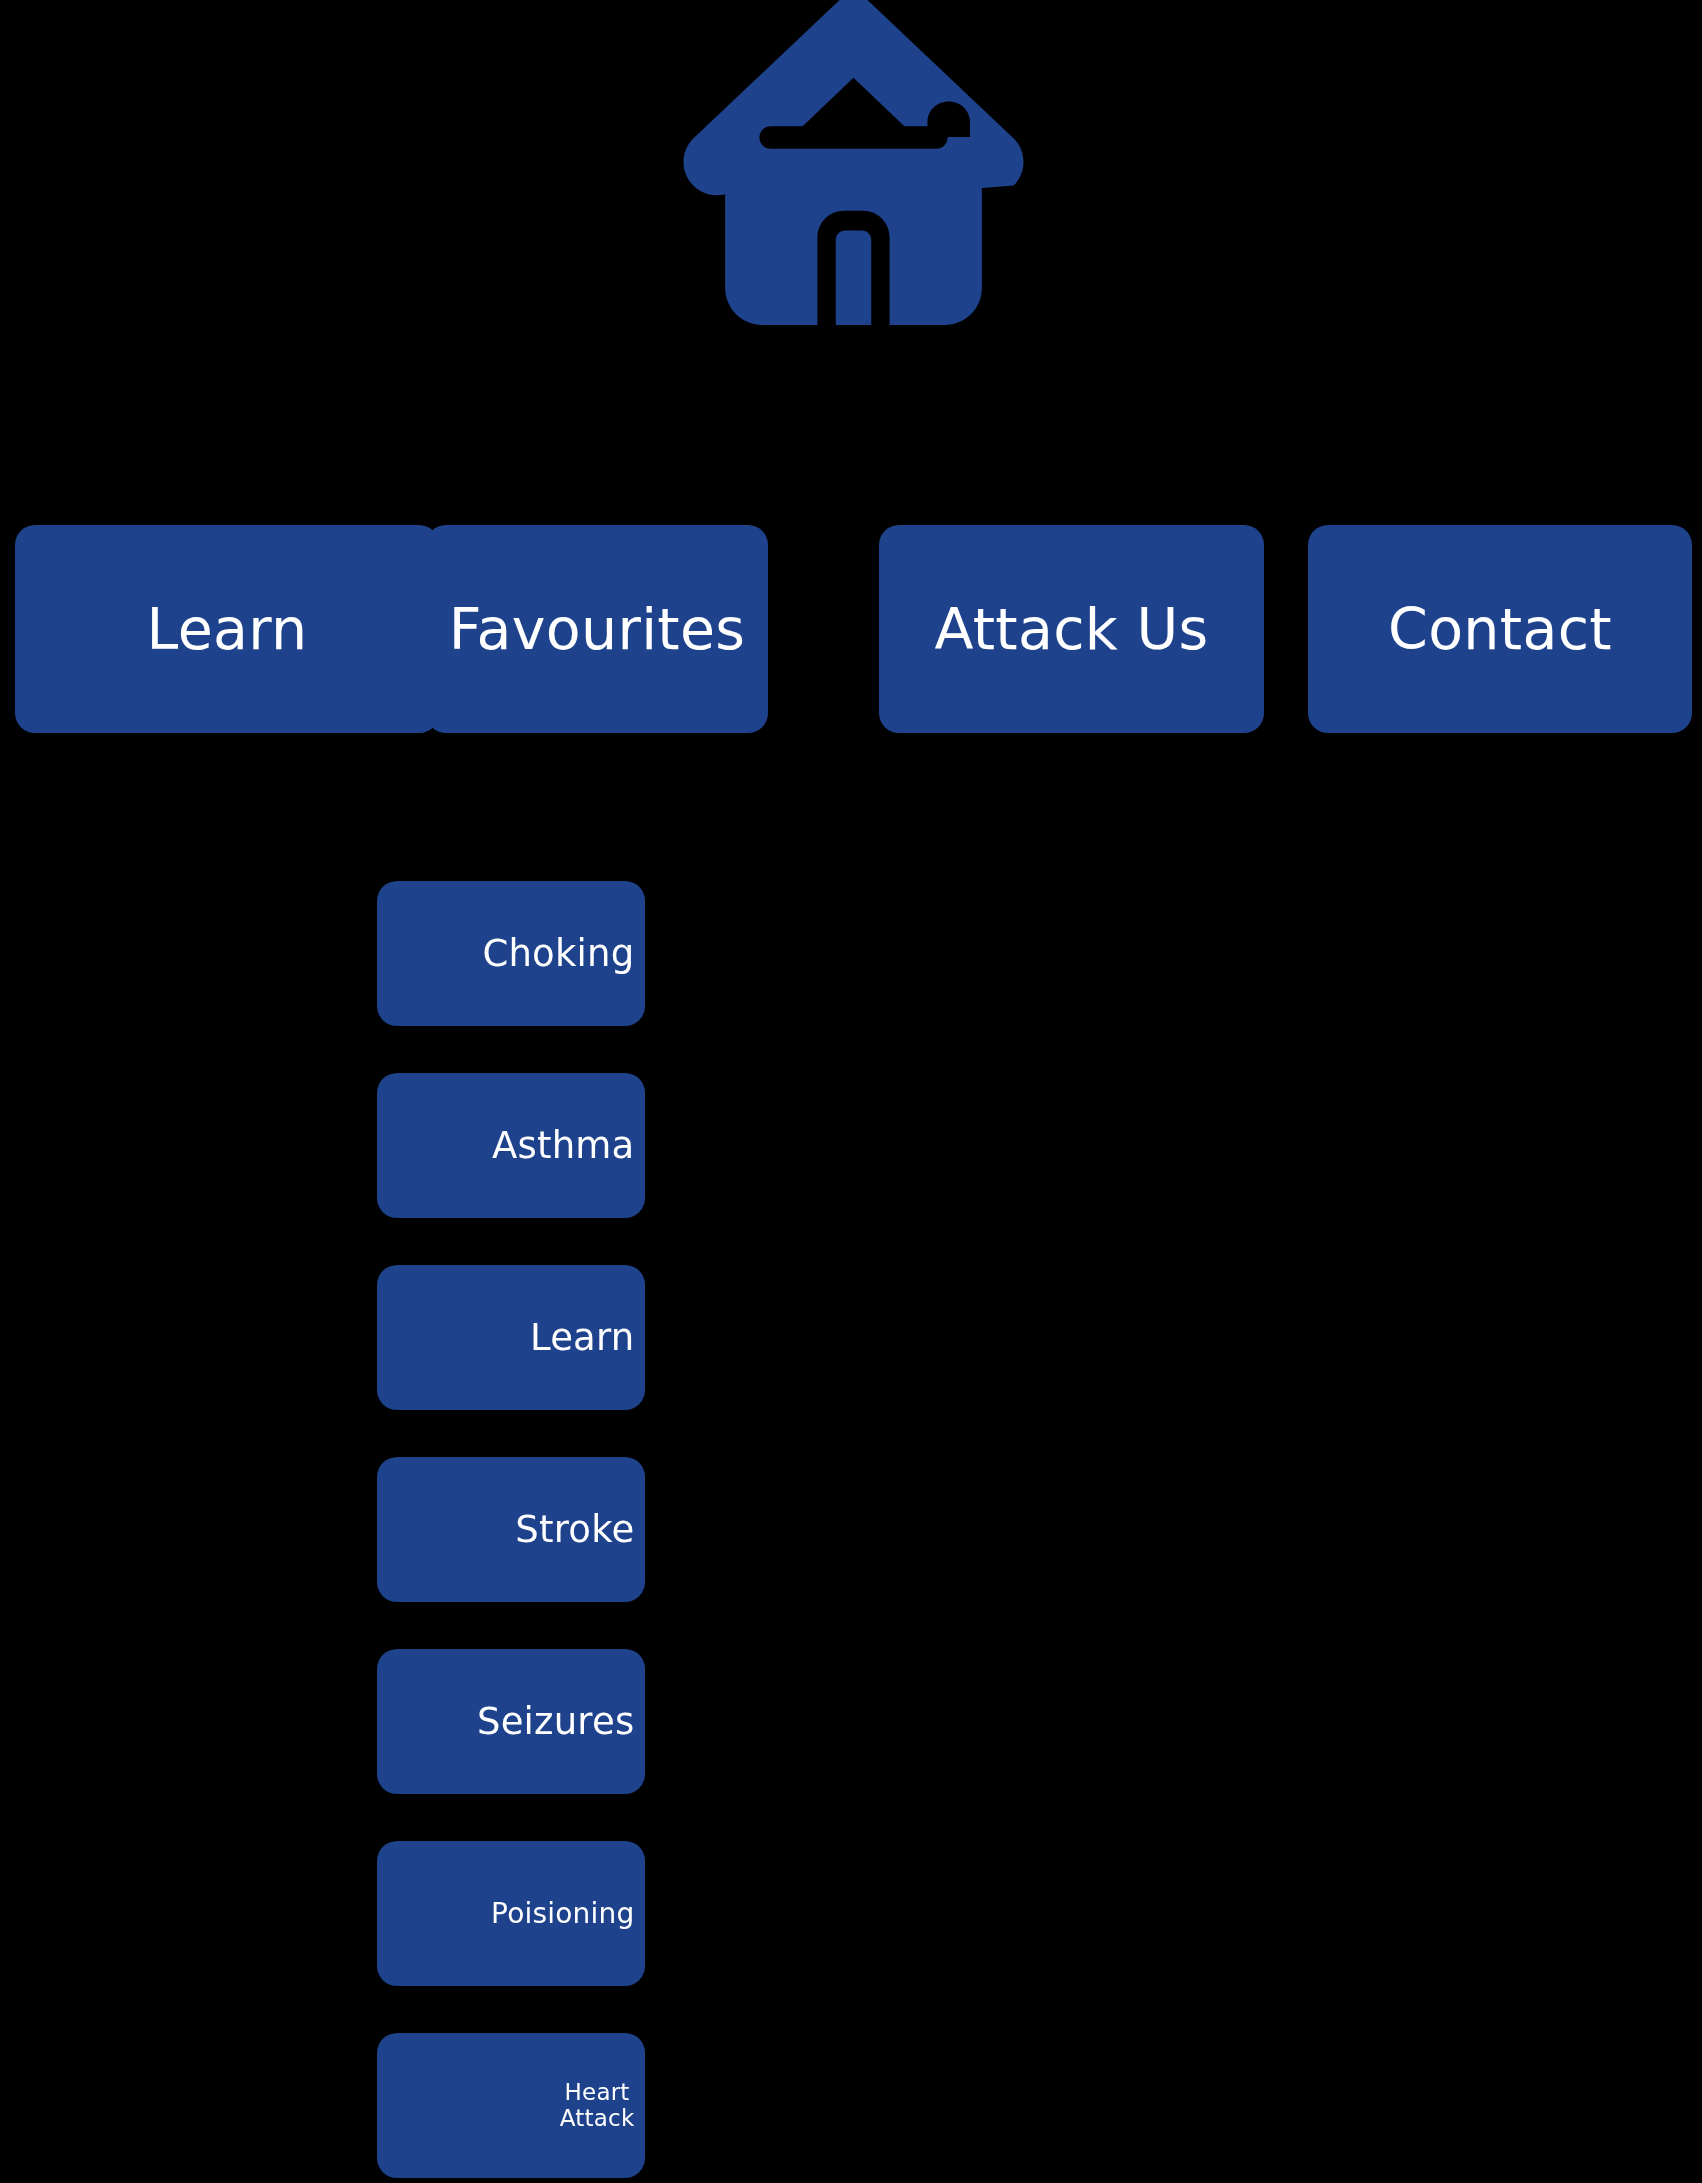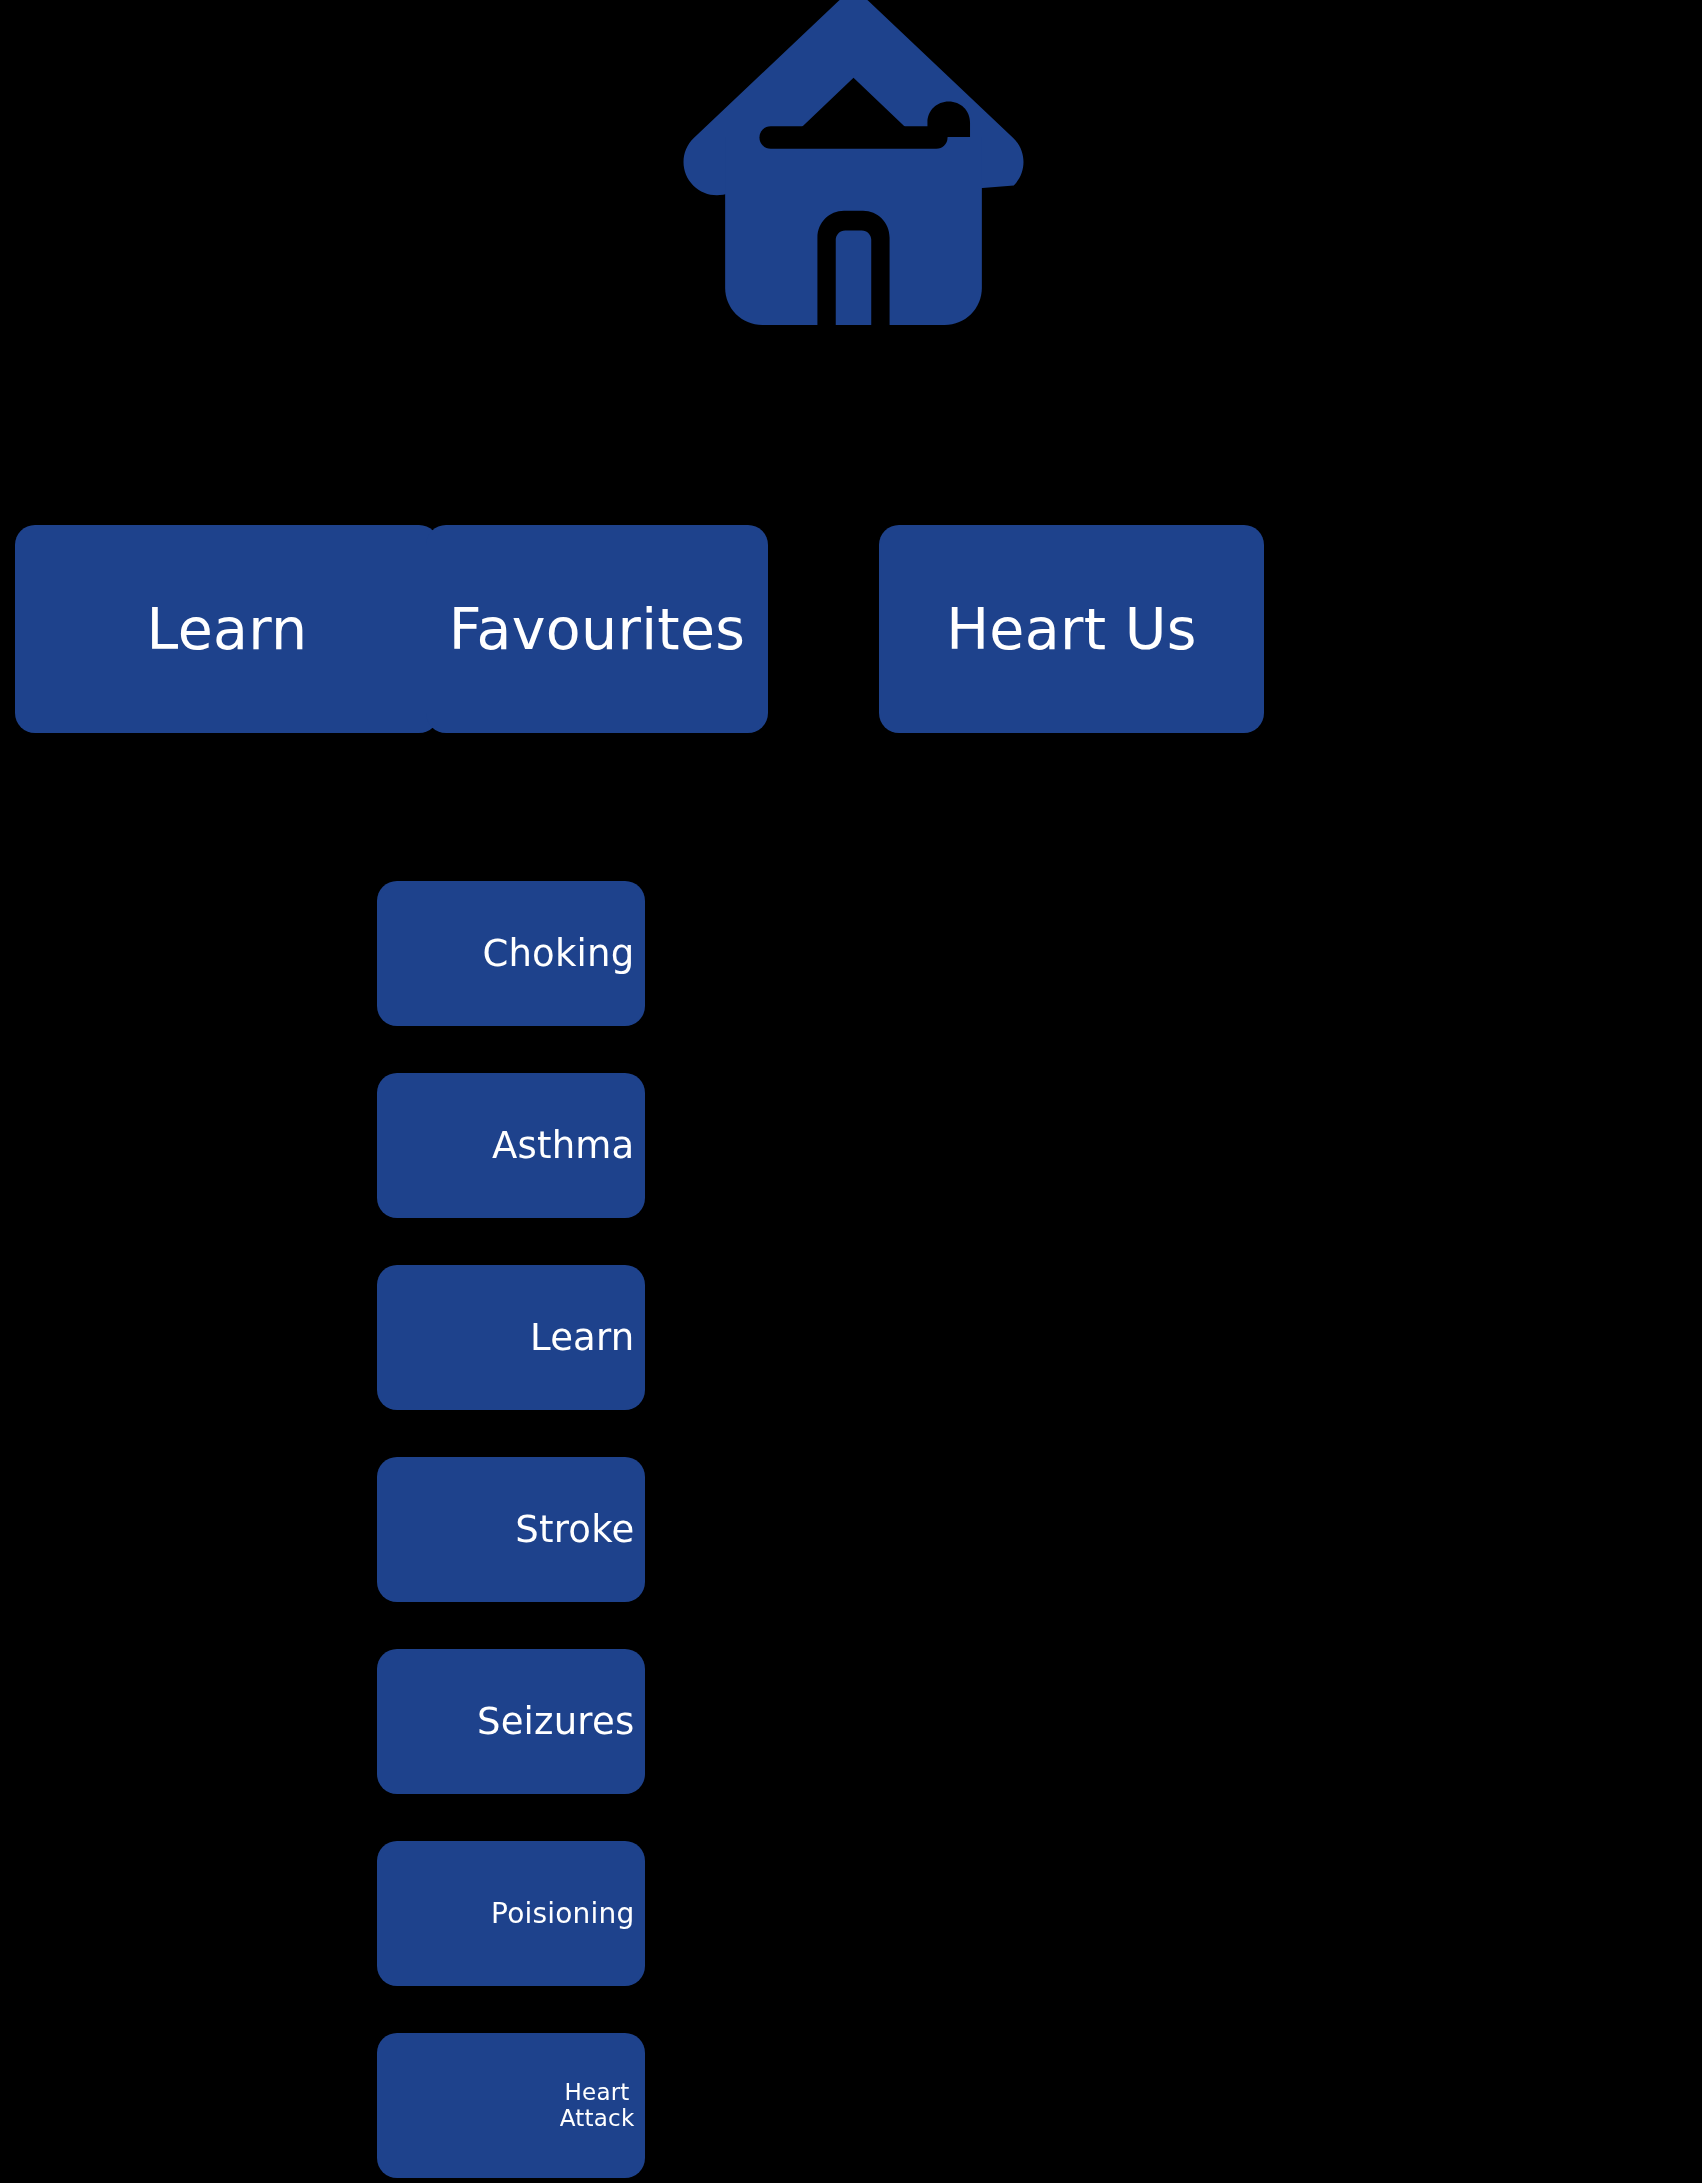--- a/index.html
+++ b/index.html
@@ -156,23 +156,26 @@
 <nav class="nav-row">
   <button class="nav-btn" id="nav-learn">
     <span class="nav-label">Learn</span>
   </button>
 
   <button class="nav-btn" id="nav-favourites">
     <span class="nav-label">Favourites</span>
   </button>
 
   <button class="nav-btn" id="nav-about">
-    <span class="nav-label">Heart Us</span>
-  </button>
-
+    <span class="nav-label">Attack Us</span>
+  </button>
+
+  <button class="nav-btn" id="nav-contact">
+    <span class="nav-label">Contact</span>
+  </button>
 </nav>
 
 <div class="submenu">
   <button class="sub-btn">
     <span class="sub-label">Choking</span>
   </button>
 
   <button class="sub-btn">
     <span class="sub-label">Asthma</span>
   </button>

